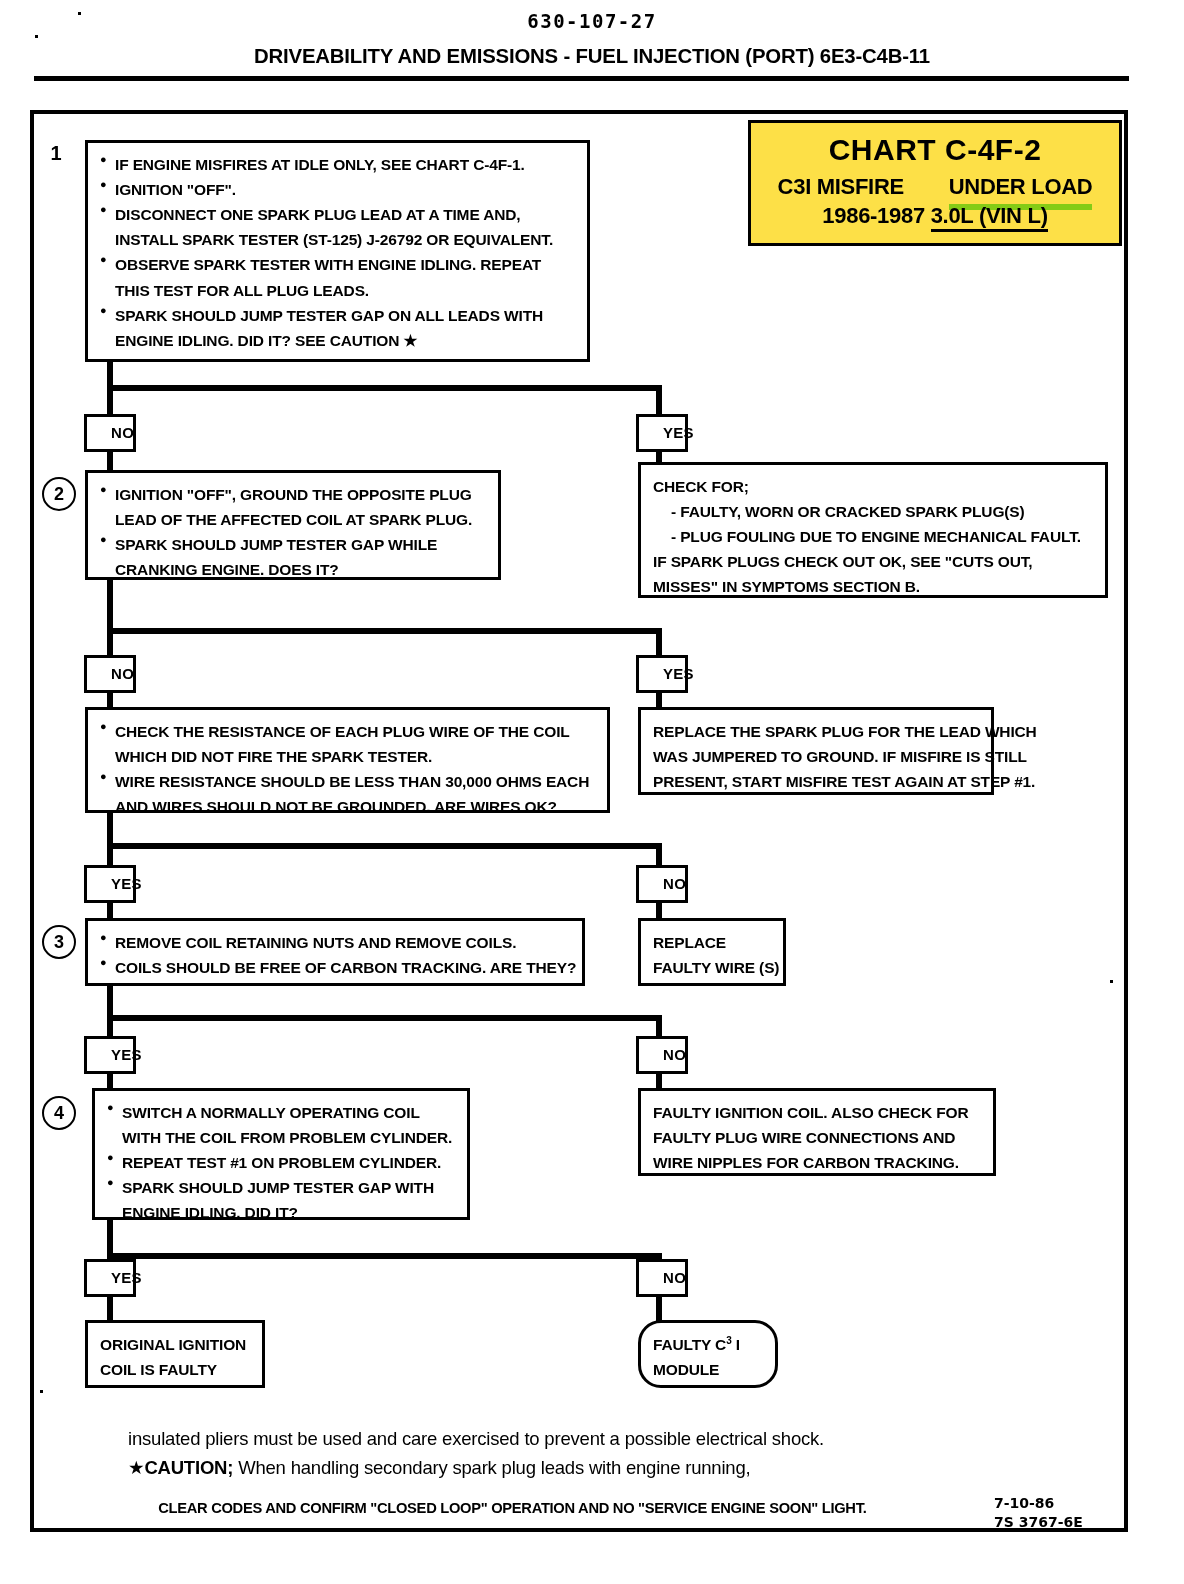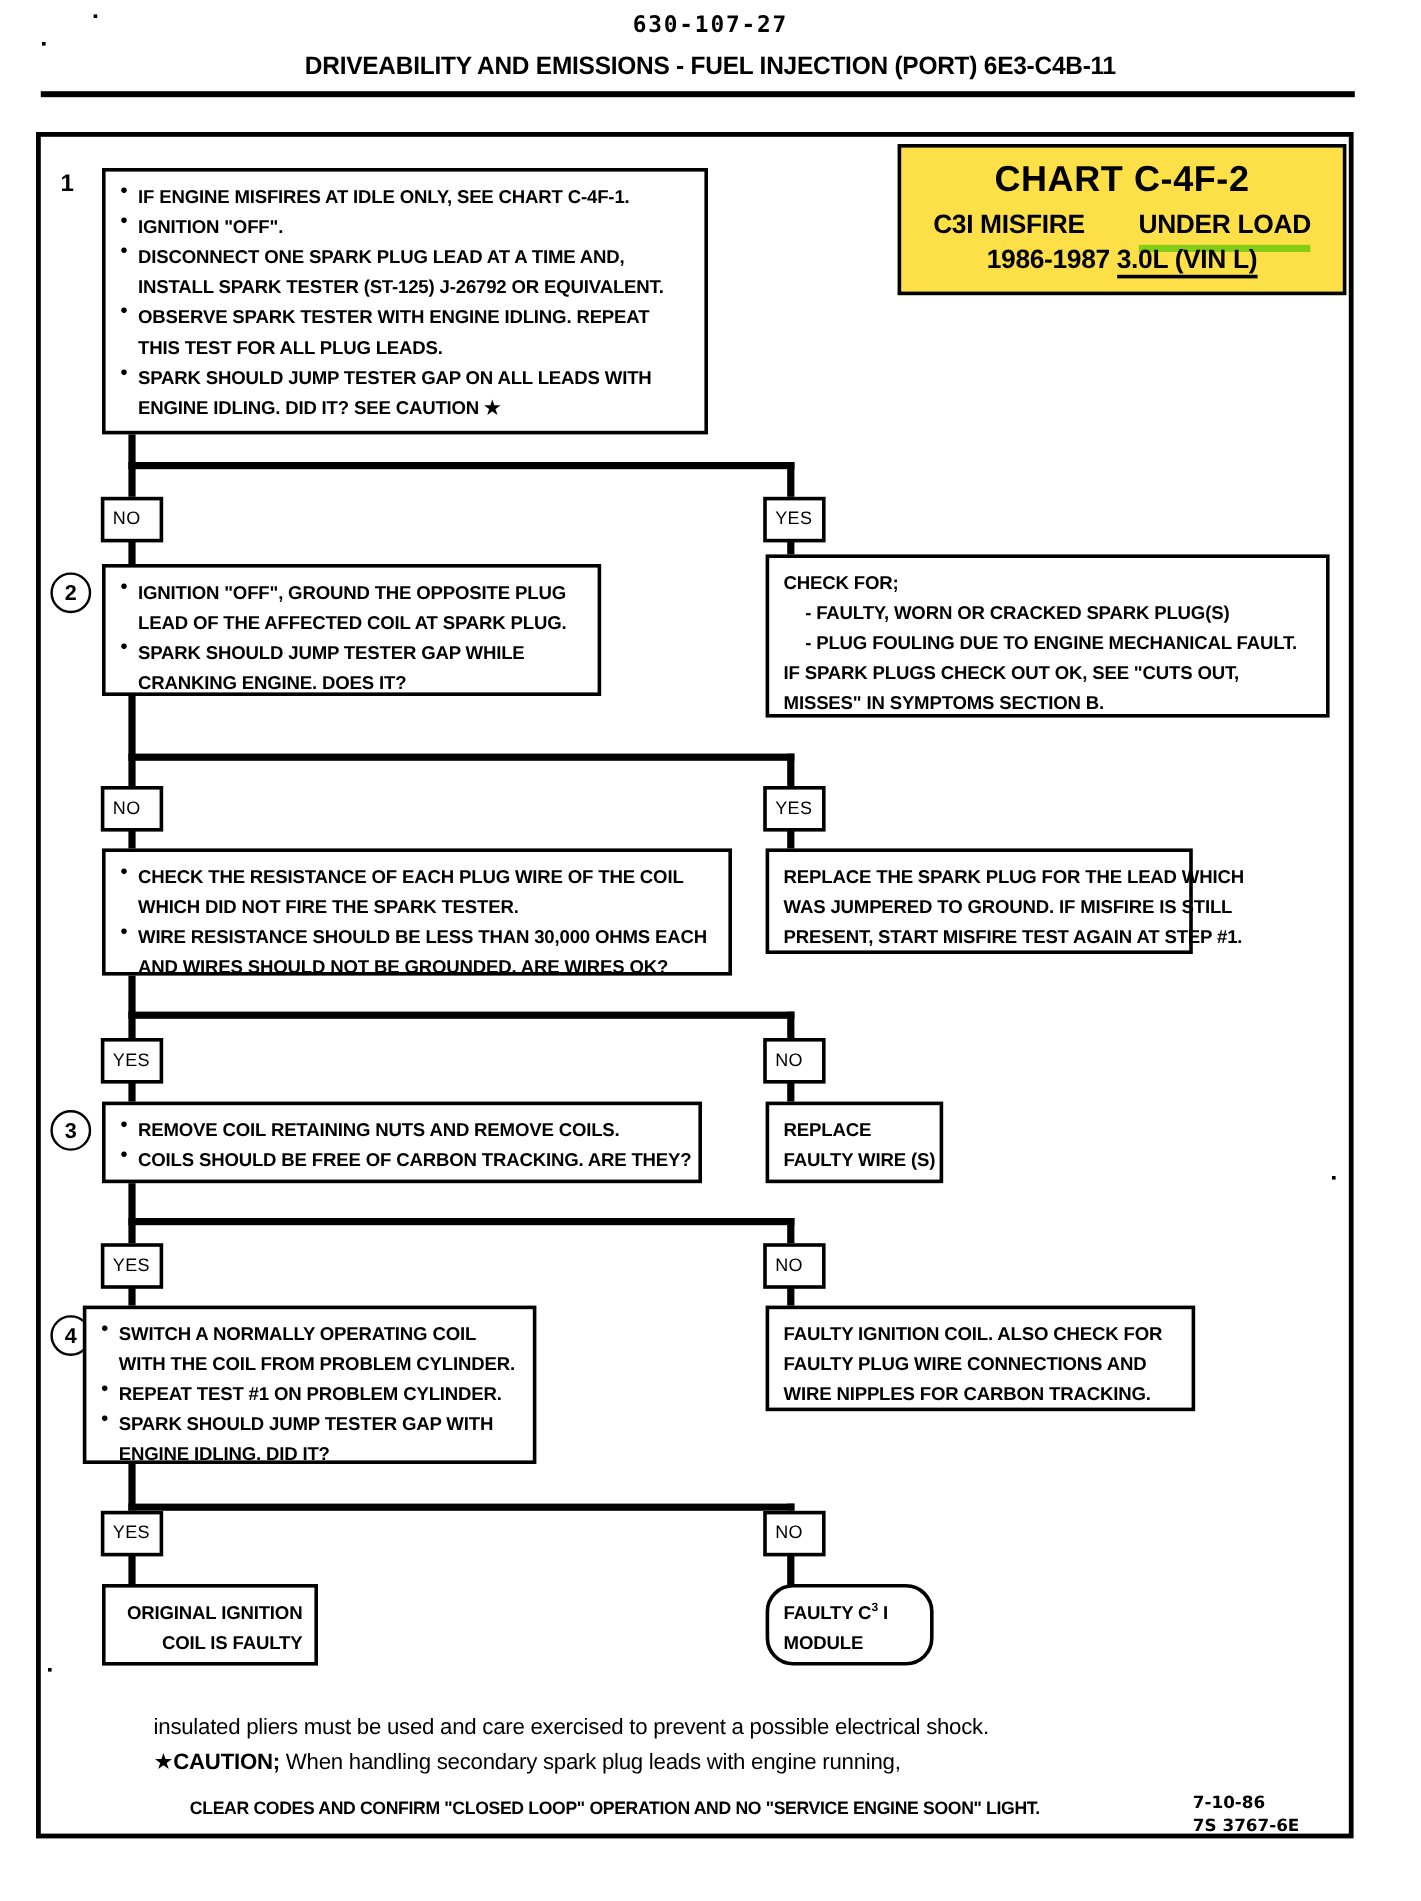--- a/index.html
+++ b/index.html
@@ -152,23 +152,23 @@
 
   
   .tag {
     position: absolute;
     width: 52px;
     height: 38px;
     border: 3px solid #000;
     box-sizing: border-box;
     background: #fff;
     font-size: 15px;
-    font-weight: normal;
+    font-weight: bold;
     line-height: 32px;
-    padding-left: 7px;
+    padding-left: 24px;
     letter-spacing: 0.3px;
   }
 
   
   .v { position: absolute; width: 6px; background: #000; }
   .h { position: absolute; height: 6px; background: #000; }
 
   
   .caution {
     position: absolute;
@@ -306,21 +306,21 @@
   <div class="h" style="left:107px; top:1015px; width:555px;"></div>
   <div class="v" style="left:656px; top:1015px; height:31px;"></div>
 
   <div class="tag" style="left:84px; top:1036px;">YES</div>
   <div class="tag" style="left:636px; top:1036px;">NO</div>
 
   <div class="v" style="left:107px; top:1072px; height:18px;"></div>
   <div class="v" style="left:656px; top:1072px; height:18px;"></div>
 
   <div class="stepnum" style="left:42px; top:1096px;"><span>4</span></div>
-  <div class="box" style="left:69px; top:1088px; width:378px; height:132px;">
+  <div class="box" style="left:92px; top:1088px; width:378px; height:132px;">
     <div class="li">SWITCH A NORMALLY OPERATING COIL</div>
     <div class="cont">WITH THE COIL FROM PROBLEM CYLINDER.</div>
     <div class="li">REPEAT TEST #1 ON PROBLEM CYLINDER.</div>
     <div class="li">SPARK SHOULD JUMP TESTER GAP WITH</div>
     <div class="cont">ENGINE IDLING.  DID IT?</div>
   </div>
 
   <div class="box" style="left:638px; top:1088px; width:358px; height:88px;">
     <div class="plain">FAULTY IGNITION COIL. ALSO CHECK FOR</div>
     <div class="plain">FAULTY PLUG WIRE CONNECTIONS AND</div>
@@ -330,21 +330,21 @@
   <div class="v" style="left:107px; top:1220px; height:60px;"></div>
   <div class="h" style="left:107px; top:1253px; width:555px;"></div>
   <div class="v" style="left:656px; top:1253px; height:27px;"></div>
 
   <div class="tag" style="left:84px; top:1259px;">YES</div>
   <div class="tag" style="left:636px; top:1259px;">NO</div>
 
   <div class="v" style="left:107px; top:1295px; height:27px;"></div>
   <div class="v" style="left:656px; top:1295px; height:27px;"></div>
 
-  <div class="box" style="left:85px; top:1320px; width:180px; height:68px;text-align:right;">
+  <div class="box" style="left:85px; top:1320px; width:180px; height:68px;">
     <div class="plain">ORIGINAL IGNITION</div>
     <div class="plain">COIL IS FAULTY</div>
   </div>
 
   <div class="box" style="left:638px; top:1320px; width:140px; height:68px;border-radius:23px;">
     <div class="plain"><span>FAULTY C</span><sup style="font-size:10px;">3</sup><span> I</span></div>
     <div class="plain">MODULE</div>
   </div>
 
   <div class="caution">

